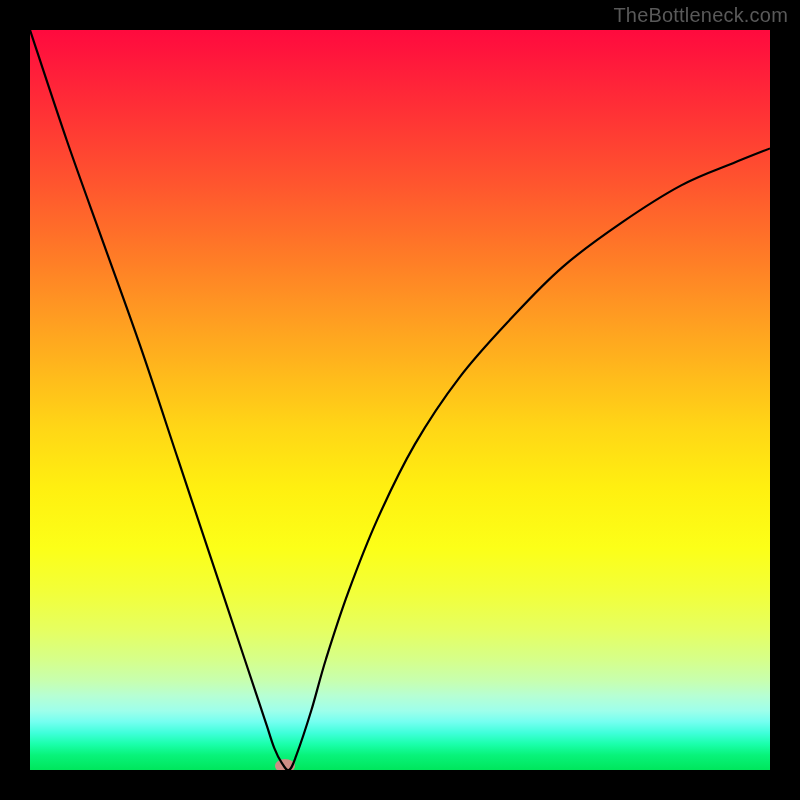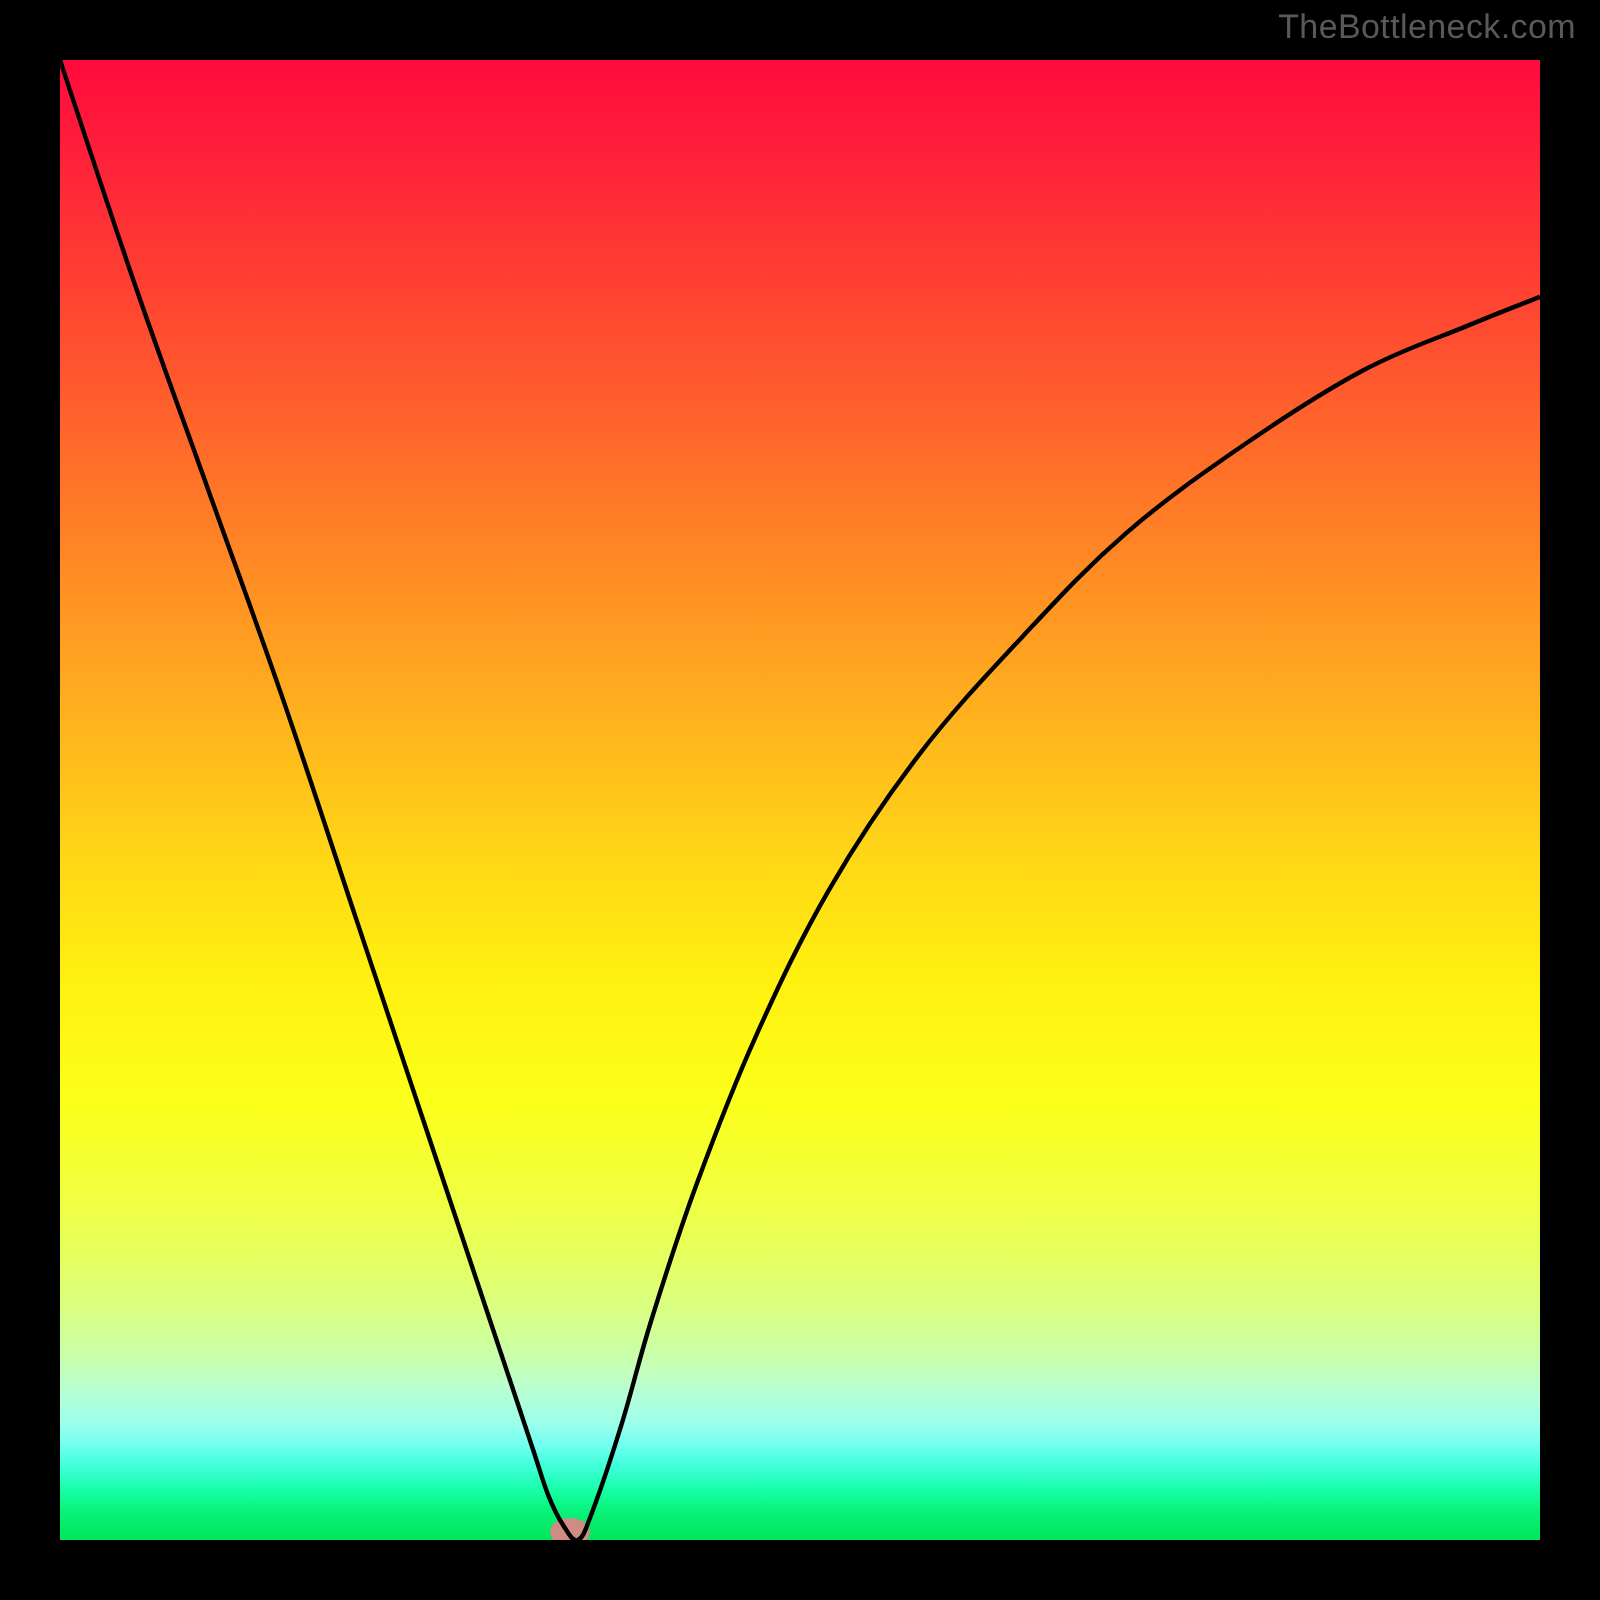--- a/index.html
+++ b/index.html
@@ -15,21 +15,21 @@
     position: relative;
     width: 800px;
     height: 800px;
     background: #000;
   }
   .watermark {
     position: absolute;
     top: 4px;
     right: 12px;
     color: #595959;
-    font-size: 17px;
+    font-size: 20px;
     font-weight: 400;
     letter-spacing: 0.2px;
     z-index: 20;
   }
   .plot-area {
     position: absolute;
     left: 30px;
     top: 30px;
     width: 740px;
     height: 740px;

